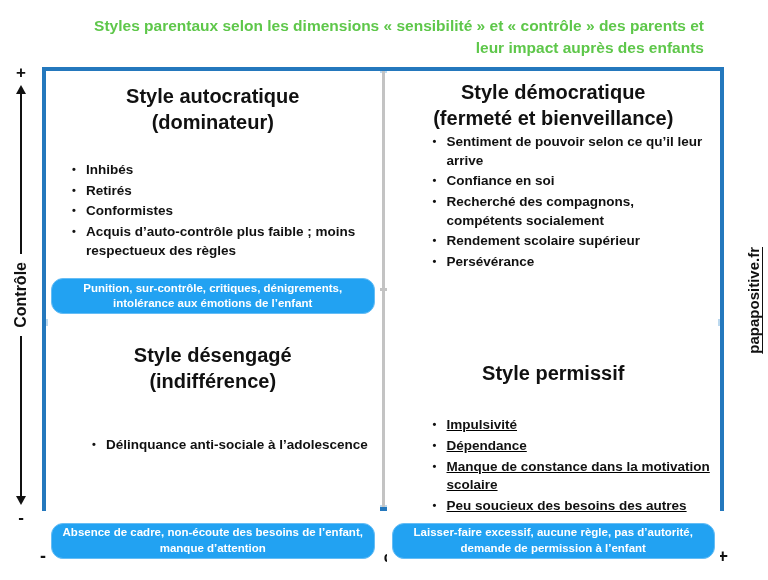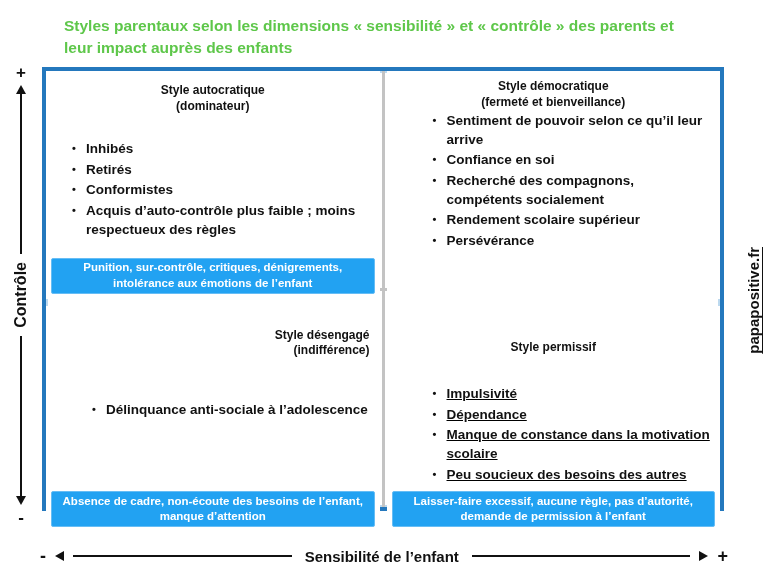--- a/index.html
+++ b/index.html
@@ -2,54 +2,54 @@
 <html><head>
 <meta charset="utf-8">
 <style>
   * { margin: 0; padding: 0; box-sizing: border-box; }
   html, body { width: 768px; height: 580px; background: #ffffff; overflow: hidden;
     font-family: "Liberation Sans", sans-serif; }
   .stage { position: relative; width: 768px; height: 580px; background: #fff; }
 
   
   .title { position: absolute; top: 15px; left: 64px; width: 640px;
-    text-align: left; color: #5ec74a; font-weight: bold; font-size: 15.5px;
+    text-align: right; color: #5ec74a; font-weight: bold; font-size: 15.5px;
     line-height: 1.45; }
 
   
   .matrix { position: absolute; left: 42px; top: 67px; width: 682px; height: 444px;
     border: 4px solid #2478bd; box-shadow: inset 0 0 0 2px #bcd9ef;
     display: grid; grid-template-columns: 1fr 1fr; grid-template-rows: 1fr 1fr;
     gap: 7px; background: #fff; }
   .divider-v { position: absolute; top: 0; bottom: 0; left: calc(50% - 1.5px);
     width: 3px; background: #c3c3c3; }
   .divider-h { position: absolute; left: 0; right: 0; top: calc(50% - 1.5px);
     height: 3px; background: #c3c3c3; }
 
   .cell { position: relative; background: #fff; padding: 6px 10px 46px 10px;
     z-index: 1; }
-  .cell h2 { text-align: center; font-size: 12px; line-height: 1.3; color: #111;
+  .cell h2 { text-align: center; font-size: 20px; line-height: 1.3; color: #111;
     font-weight: bold; }
   .cell ul { list-style: none; }
   .cell li { position: relative; font-size: 13.5px; font-weight: bold; color: #111;
     line-height: 1.38; padding-left: 14px; margin-bottom: 2px; }
   .cell li::before { content: "\2022"; position: absolute; left: 0; top: 1px;
     font-size: 11px; }
 
   .q1 h2 { margin-top: 6px; }
   .q1 ul { margin-top: 26px; padding-left: 16px; }
   .q2 h2 { margin-top: 2px; }
   .q2 ul { margin-top: 2px; padding-left: 36px; }
-  .q3 h2 { margin-top: 16px; text-align: right; }
+  .q3 h2 { margin-top: 10px; }
   .q3 ul { margin-top: 42px; padding-left: 36px; }
   .q4 h2 { margin-top: 28px; }
   .q4 ul { margin-top: 30px; padding-left: 36px; text-decoration: underline; }
 
   .bar { position: absolute; left: 5px; right: 5px; bottom: 5px; height: 36px;
-    background: #22a2f2; border: 1px solid #66bdf5; border-radius: 2px;
+    background: #22a2f2; border: 1px solid #66bdf5; border-radius: 12px;
     display: flex; align-items: center; justify-content: center; text-align: center;
     color: #ffffff; font-size: 11.5px; font-weight: bold; line-height: 1.35;
     padding: 0 6px; }
 
   
   .vaxis { position: absolute; left: 8px; top: 64px; height: 462px; width: 26px;
     display: flex; flex-direction: column; align-items: center; }
   .vaxis .sign { font-size: 17px; font-weight: bold; color: #111; line-height: 1; }
   .vaxis .head-up { width: 0; height: 0; border-left: 5px solid transparent;
     border-right: 5px solid transparent; border-bottom: 9px solid #111; margin-top: 4px; }

